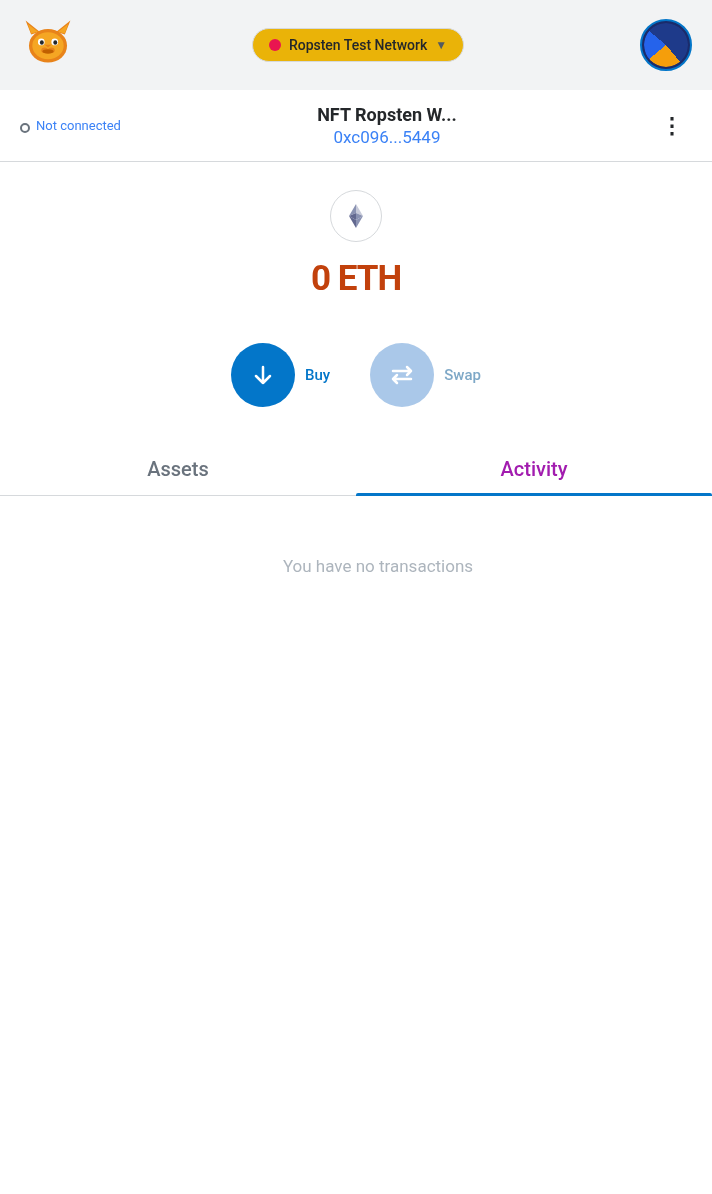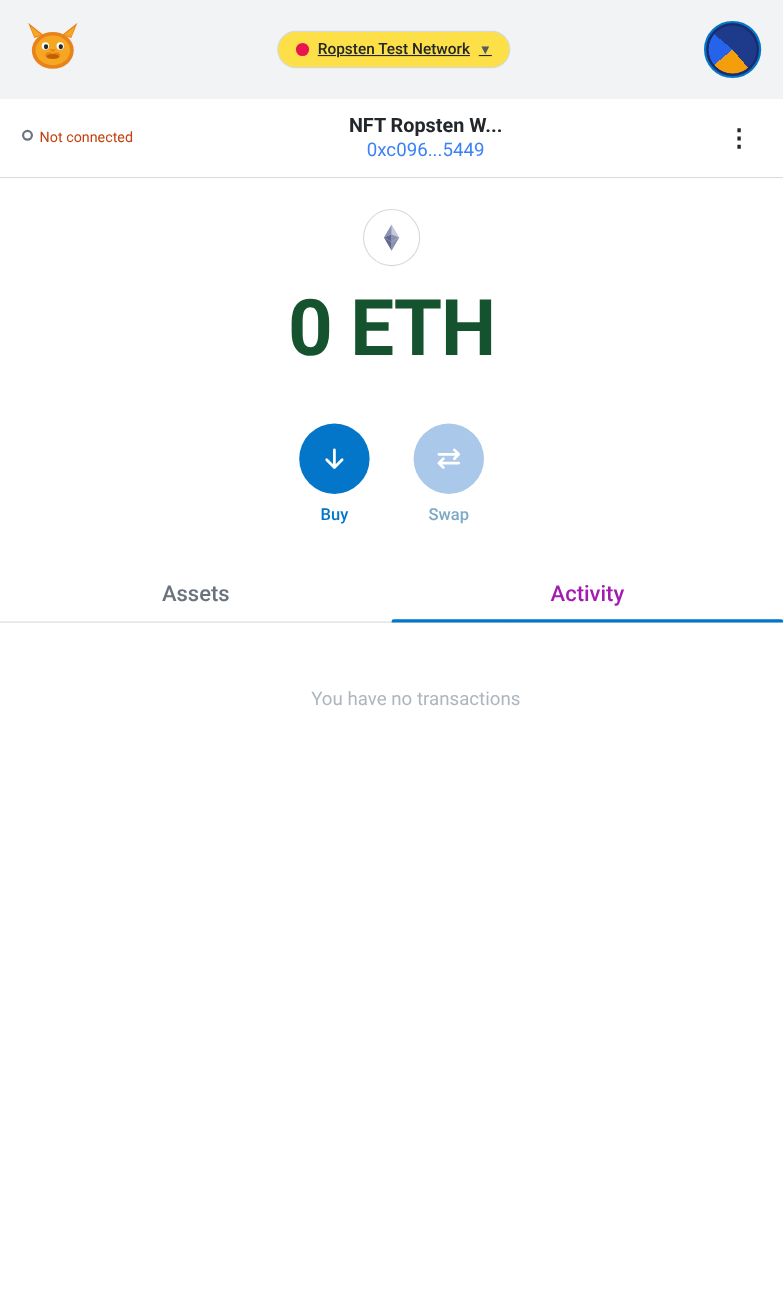--- a/index.html
+++ b/index.html
@@ -20,30 +20,29 @@
       padding: 16px 20px;
       height: 90px;
     }
     .metamask-logo {
       width: 56px;
       height: 56px;
     }
     .network-selector {
       display: flex;
       align-items: center;
-      background: #fde047;
+      background: #eab308;
       border-radius: 20px;
       padding: 8px 16px;
       gap: 8px;
       border: 1px solid #d6d9dc;
       cursor: pointer;
       font-size: 14px;
       font-weight: 500;
       color: #24272a;
-      text-decoration: underline;
     }
     .network-dot {
       width: 12px;
       height: 12px;
       border-radius: 50%;
       background: #e91550;
       flex-shrink: 0;
     }
     .network-chevron {
       font-size: 12px;
@@ -86,24 +85,24 @@
     .account-bar {
       background: white;
       display: flex;
       align-items: center;
       justify-content: space-between;
       padding: 14px 20px;
       border-bottom: 1px solid #d6d9dc;
     }
     .not-connected {
       display: flex;
-      align-items: flex-start;
+      align-items: flex-end;
       gap: 6px;
       font-size: 13px;
-      color: #c2410c;
+      color: #3b82f6;
     }
     .not-connected-dot {
       width: 10px;
       height: 10px;
       border-radius: 50%;
       border: 2px solid #6a737d;
       background: transparent;
     }
     .account-info {
       text-align: center;
@@ -145,36 +144,36 @@
       height: 52px;
       border-radius: 50%;
       border: 1.5px solid #d6d9dc;
       display: flex;
       align-items: center;
       justify-content: center;
       background: white;
       margin-bottom: 16px;
     }
     .balance-amount {
-      font-size: 71px;
+      font-size: 35px;
       font-weight: 700;
-      color: #14532d;
+      color: #c2410c;
       letter-spacing: -1px;
     }
 
     
     .action-buttons {
       display: flex;
       justify-content: center;
       gap: 40px;
       padding: 24px 20px 20px;
     }
     .action-item {
       display: flex;
-      flex-direction: column;
+      flex-direction: row;
       align-items: center;
       gap: 10px;
       cursor: pointer;
     }
     .action-circle {
       width: 64px;
       height: 64px;
       border-radius: 50%;
       display: flex;
       align-items: center;

